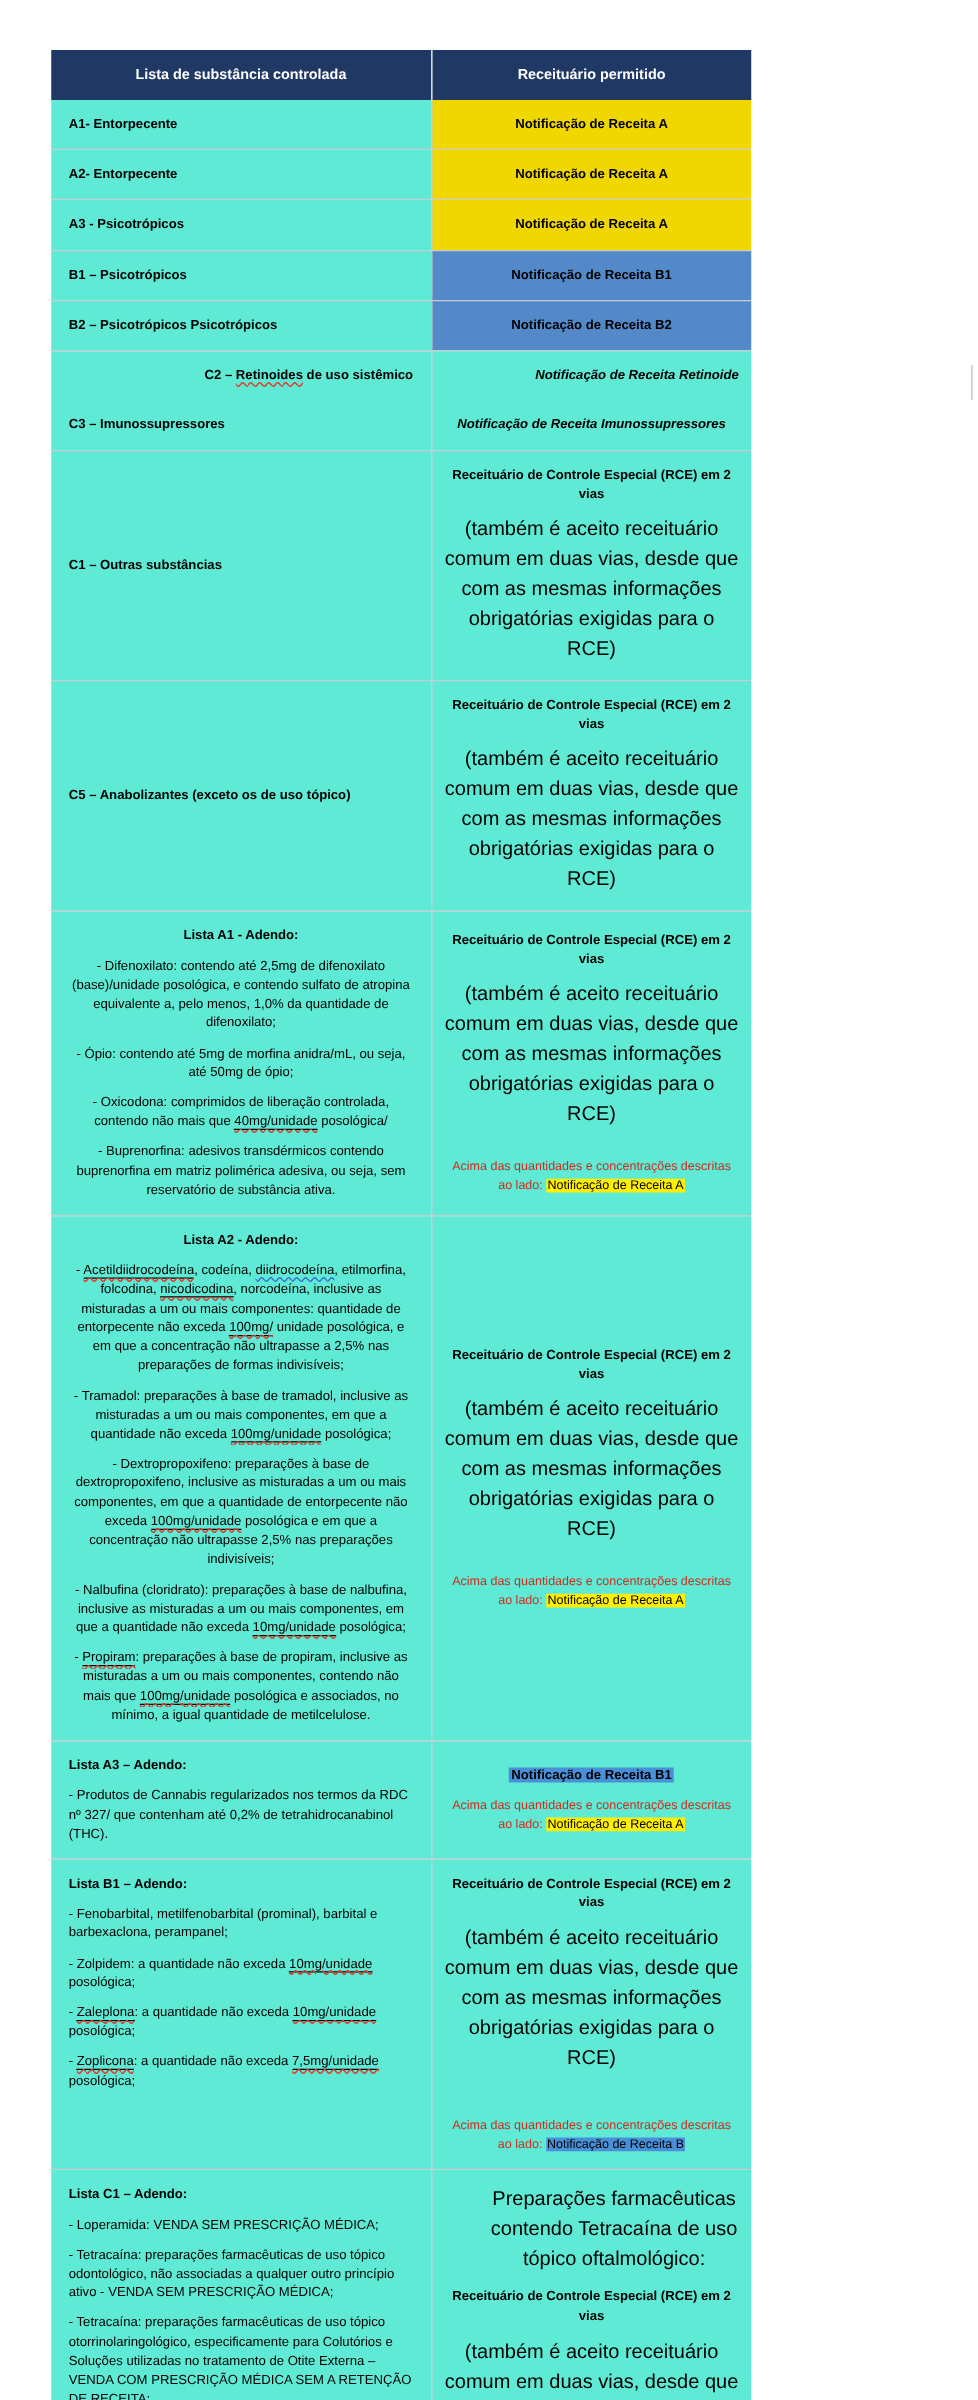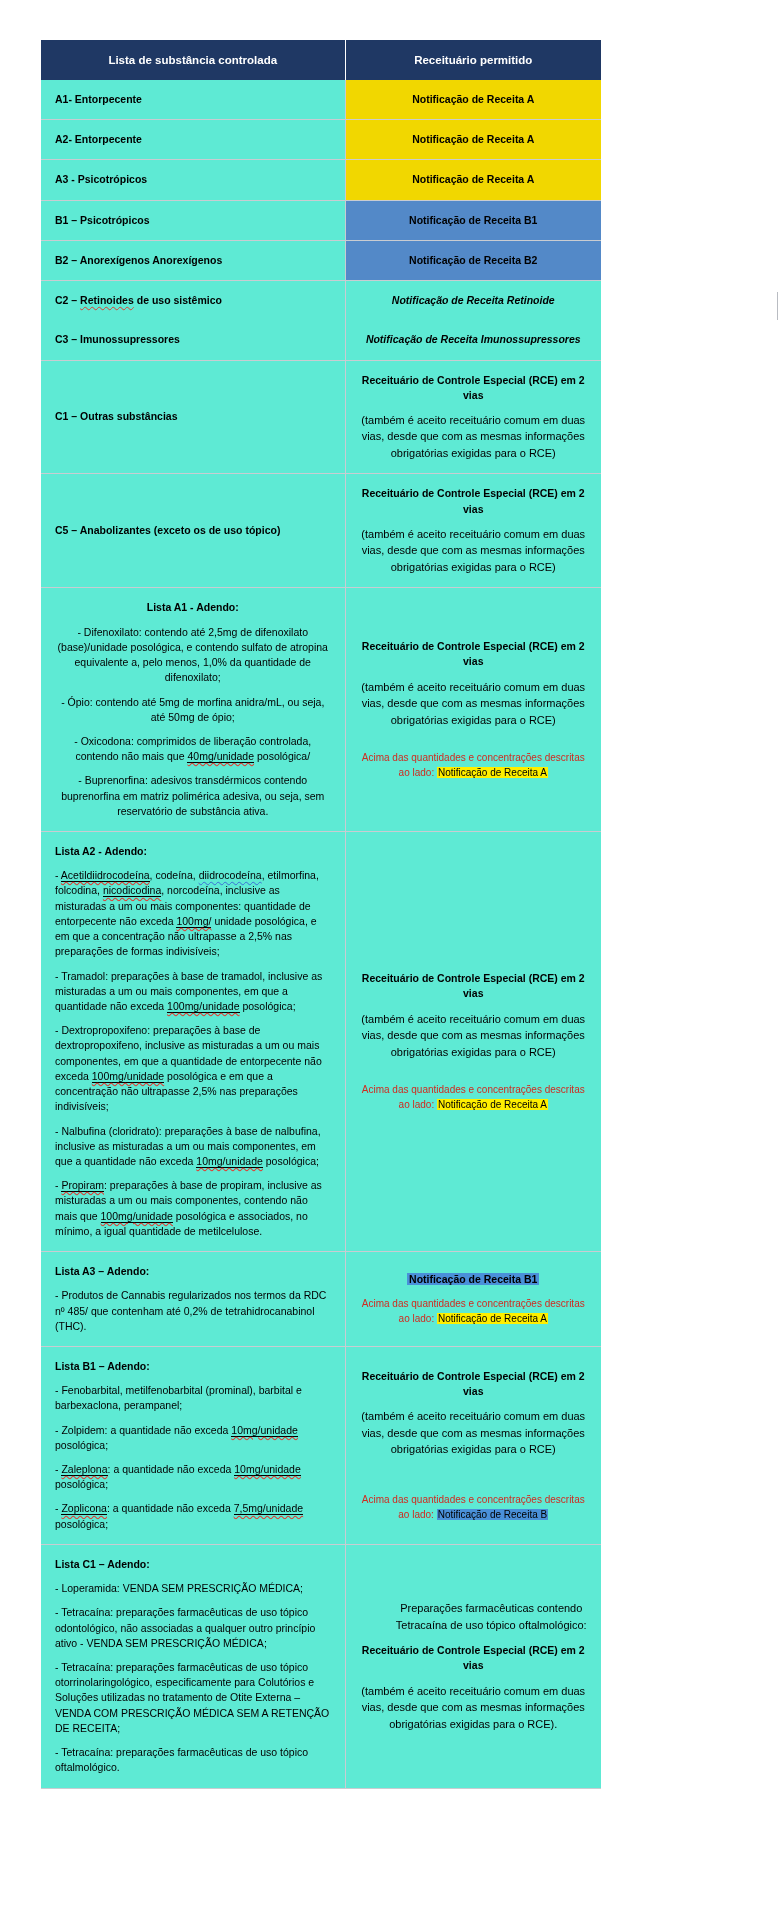--- a/index.html
+++ b/index.html
@@ -52,21 +52,21 @@
     border-right: 1px solid #c9ccd1;
     text-align: left;
   }
   tbody td.cell-left.body-text {
     font-weight: normal;
   }
   tbody td.cell-right {
     padding: 12px 10px;
     text-align: center;
   }
-  tbody tr.no-rule td { border-bottom: none; }
+  tbody tr.no-rule td { border-bottom: none; text-align: right; }
 
   
   td.fill-yellow { background: #f1d700; }
   td.fill-blue { background: #5389c8; }
   td.fill-yellow, td.fill-blue {
     font-weight: bold;
     font-size: 10.5px;
   }
 
   .bold { font-weight: bold; font-style: italic; }
@@ -82,21 +82,21 @@
   .para:last-child { margin-bottom: 0; }
 
   .rce-head {
     font-weight: bold;
     display: block;
     margin-bottom: 9px;
     font-size: 10.5px;
   }
   .rce-note {
     display: block;
-    font-size: 11px;
+    font-size: 16px;
     line-height: 1.5;
   }
   .acima {
     display: block;
     color: #d02b20;
     font-size: 10px;
     line-height: 1.5;
     margin-top: 22px;
   }
   .hl-yellow {
@@ -179,21 +179,21 @@
         <td class="cell-left">A3 - Psicotrópicos</td>
         <td class="cell-right fill-yellow">Notificação de Receita A</td>
       </tr>
 
       <tr>
         <td class="cell-left">B1 – Psicotrópicos</td>
         <td class="cell-right fill-blue">Notificação de Receita B1</td>
       </tr>
 
       <tr>
-        <td class="cell-left">B2 – Anorexígenos Anorexígenos</td>
+        <td class="cell-left">B2 – Psicotrópicos Psicotrópicos</td>
         <td class="cell-right fill-blue">Notificação de Receita B2</td>
       </tr>
 
       <tr class="no-rule">
         <td class="cell-left"><span class="spell-red-wrap">C2 – <span class="spell-red">Retinoides</span> de uso sistêmico</span></td>
         <td class="cell-right bold">Notificação de Receita Retinoide</td>
       </tr>
 
       <tr>
         <td class="cell-left">C3 – Imunossupressores</td>
@@ -225,39 +225,39 @@
           <span class="para">- Buprenorfina: adesivos transdérmicos contendo buprenorfina em matriz polimérica adesiva, ou seja, sem reservatório de substância ativa.</span>
         </td>
         <td class="cell-right">
           <span class="rce-head">Receituário de Controle Especial (RCE) em 2 vias</span>
           <span class="rce-note">(também é aceito receituário comum em duas vias, desde que com as mesmas informações obrigatórias exigidas para o RCE)</span>
           <span class="acima"><span>Acima das quantidades e concentrações descritas</span><br><span>ao lado: </span><span class="hl-yellow">Notificação de Receita A</span></span>
         </td>
       </tr>
 
       <tr>
-        <td class="cell-left body-text" style="vertical-align:top;">
+        <td class="cell-left body-text" style="vertical-align:top;text-align:center;">
           <span class="title-line">Lista A2 - Adendo:</span>
           <span class="para">- <span class="ul-red">Acetildiidrocodeína</span>, codeína, <span class="spell-blue">diidrocodeína</span>, etilmorfina, folcodina, <span class="ul-red">nicodicodina</span>, norcodeína, inclusive as misturadas a um ou mais componentes: quantidade de entorpecente não exceda <span class="ul-red">100mg/</span> unidade posológica, e em que a concentração não ultrapasse a 2,5% nas preparações de formas indivisíveis;</span>
           <span class="para">- Tramadol: preparações à base de tramadol, inclusive as misturadas a um ou mais componentes, em que a quantidade não exceda <span class="ul-red">100mg/unidade</span> posológica;</span>
           <span class="para">- Dextropropoxifeno: preparações à base de dextropropoxifeno, inclusive as misturadas a um ou mais componentes, em que a quantidade de entorpecente não exceda <span class="ul-red">100mg/unidade</span> posológica e em que a concentração não ultrapasse 2,5% nas preparações indivisíveis;</span>
           <span class="para">- Nalbufina (cloridrato): preparações à base de nalbufina, inclusive as misturadas a um ou mais componentes, em que a quantidade não exceda <span class="ul-red">10mg/unidade</span> posológica;</span>
           <span class="para">- <span class="ul-red">Propiram</span>: preparações à base de propiram, inclusive as misturadas a um ou mais componentes, contendo não mais que <span class="ul-red">100mg/unidade</span> posológica e associados, no mínimo, a igual quantidade de metilcelulose.</span>
         </td>
         <td class="cell-right">
           <span class="rce-head">Receituário de Controle Especial (RCE) em 2 vias</span>
           <span class="rce-note">(também é aceito receituário comum em duas vias, desde que com as mesmas informações obrigatórias exigidas para o RCE)</span>
           <span class="acima"><span>Acima das quantidades e concentrações descritas</span><br><span>ao lado: </span><span class="hl-yellow">Notificação de Receita A</span></span>
         </td>
       </tr>
 
       <tr>
         <td class="cell-left body-text" style="vertical-align:top;">
           <span class="title-line">Lista A3 – Adendo:</span>
-          <span class="para">- Produtos de Cannabis regularizados nos termos da RDC nº 485/ que contenham até 0,2% de tetrahidrocanabinol (THC).</span>
+          <span class="para">- Produtos de Cannabis regularizados nos termos da RDC nº 327/ que contenham até 0,2% de tetrahidrocanabinol (THC).</span>
         </td>
         <td class="cell-right">
           <span class="hl-blue-solo">Notificação de Receita B1</span>
           <span class="acima" style="margin-top:8px;"><span>Acima das quantidades e concentrações descritas</span><br><span>ao lado: </span><span class="hl-yellow">Notificação de Receita A</span></span>
         </td>
       </tr>
 
       <tr>
         <td class="cell-left body-text" style="vertical-align:top;">
           <span class="title-line">Lista B1 – Adendo:</span>

